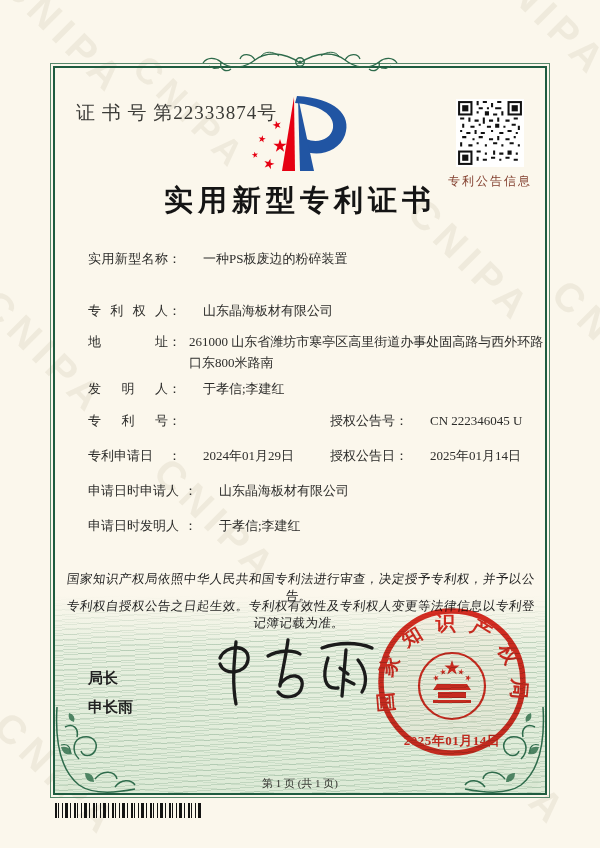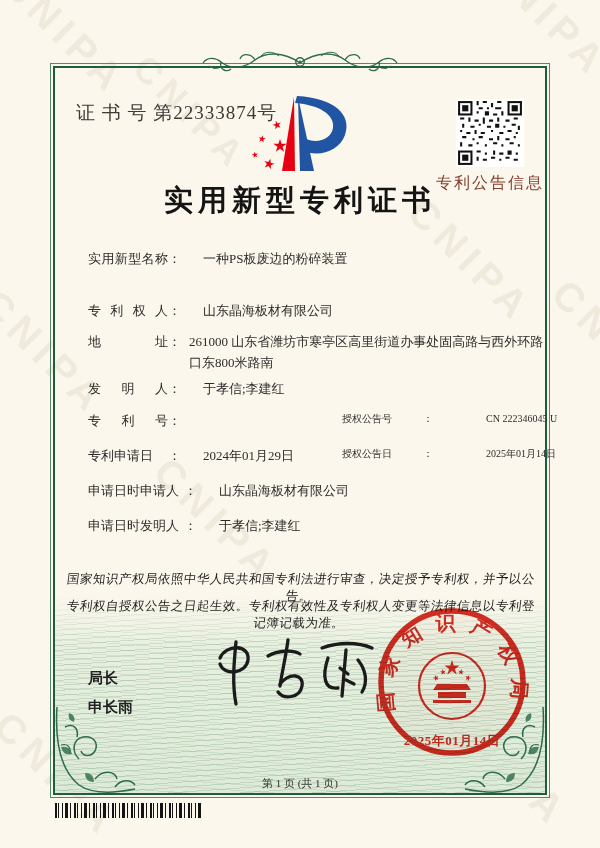--- a/index.html
+++ b/index.html
@@ -30,33 +30,33 @@
   .ornament{position:absolute;z-index:3;}
   .top-orn{left:50%;top:48px;transform:translateX(-50%);}
   .corner-l{left:45px;top:699px;}
   .corner-r{left:455px;top:699px;transform:scaleX(-1);}
 
   
   .cert-no{position:absolute;left:76px;top:100px;font-size:19px;letter-spacing:1px;color:#3a3a36;z-index:3;}
   .logo{position:absolute;left:240px;top:91px;z-index:3;}
   .qr{position:absolute;left:456px;top:99px;z-index:3;background:#fff;}
   .qr-caption{position:absolute;left:430px;top:173px;width:120px;text-align:center;
-              font-size:16px;letter-spacing:2px;color:#83402f;z-index:3;}
+              font-size:12px;letter-spacing:2px;color:#83402f;z-index:3;}
 
   .title{position:absolute;left:0;right:0;top:181px;text-align:center;font-size:29px;
          font-weight:bold;letter-spacing:5px;color:#141414;z-index:3;}
 
   
   .f-row{position:absolute;left:88px;display:flex;font-size:13px;z-index:3;line-height:1.6;}
   .lbl{width:80px;text-align:justify;text-align-last:justify;flex:none;}
   .lbl-compact{width:80px;flex:none;}
   .lbl-wide{width:96px;flex:none;}
   .val{margin-left:22px;}
   .val-wrap{margin-left:8px;width:360px;}
-  .col2{position:absolute;left:342px;display:flex;font-size:10px;z-index:3;line-height:1.6;gap:31px;}
+  .col2{position:absolute;left:330px;display:flex;font-size:13px;z-index:3;line-height:1.6;}
 
   .r-name{top:249px;} .r-patentee{top:301px;} .r-address{top:332px;}
   .r-inventor{top:379px;} .r-patent{top:411px;} .r-grantno{top:411px;}
   .r-filing{top:446px;} .r-grantdate{top:446px;} .r-applicant{top:481px;} .r-inventor2{top:516px;}
 
   
   .decl{position:absolute;left:66px;right:66px;text-align:center;font-size:12.5px;
         color:#1f1f1f;letter-spacing:0.5px;transform:skewX(-7deg);z-index:3;}
   .decl1{top:571px;} .decl2{top:598px;}
 

